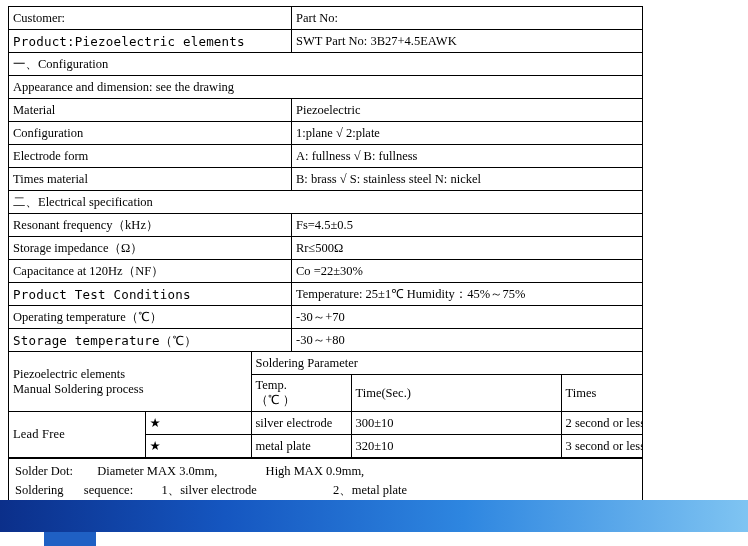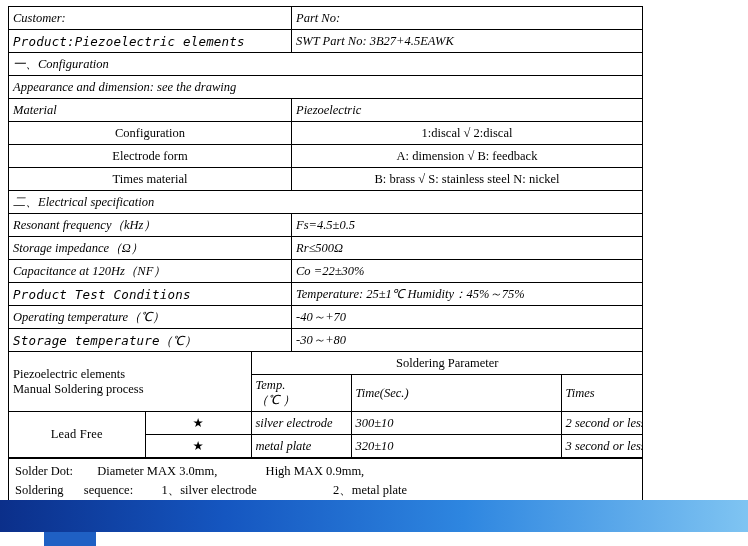--- a/index.html
+++ b/index.html
@@ -36,22 +36,22 @@
     font-size: 12.5px;
     white-space: nowrap;
     overflow: hidden;
   }
   .mono {
     font-family: "DejaVu Sans Mono", monospace;
     font-size: 11.5px;
     letter-spacing: 0.2px;
     margin-top: 32px;
   }
-  .ctr { text-align: center; }
-  .lft { text-align: left; font-style: italic; }
+  .ctr { text-align: left; }
+  .lft { text-align: left; }
   .pad-l { padding-left: 8px; }
   .sec-head {
     font-size: 12.5px;
     padding-left: 6px;
     margin-top: 40px;
   }
   .nested {
     border-collapse: collapse;
     table-layout: fixed;
     width: 100%;
@@ -135,26 +135,26 @@
       <td class="lft" colspan="4">Appearance and dimension: see the drawing</td>
     </tr>
 
     <tr>
       <td class="lft" colspan="1">Material</td>
       <td class="lft" colspan="3">Piezoelectric</td>
     </tr>
 
     <tr>
       <td class="ctr" colspan="1">Configuration</td>
-      <td class="ctr" colspan="3">1:discal √            2:discal</td>
+      <td class="ctr" colspan="3">1:plane √            2:plate</td>
     </tr>
 
     <tr>
       <td class="ctr" colspan="1">Electrode form</td>
-      <td class="ctr" colspan="3">A:   dimension √      B:   feedback</td>
+      <td class="ctr" colspan="3">A:   fullness √      B:   fullness</td>
     </tr>
 
     <tr>
       <td class="ctr" colspan="1">Times material</td>
       <td class="ctr" colspan="3">B:   brass √  S:   stainless steel    N:   nickel</td>
     </tr>
 
     <tr>
       <td class="lft sec-head" colspan="4">二、Electrical specification</td>
     </tr>
@@ -174,21 +174,21 @@
       <td class="lft" colspan="3">Co  =22±30%</td>
     </tr>
 
     <tr>
       <td class="lft pad-l mono" colspan="1">Product  Test  Conditions</td>
       <td class="lft" colspan="3">Temperature: 25±1℃  Humidity：45%～75%</td>
     </tr>
 
     <tr>
       <td class="lft pad-l" colspan="1">Operating temperature（℃）</td>
-      <td class="lft" colspan="3">-40～+70</td>
+      <td class="lft" colspan="3">-30～+70</td>
     </tr>
 
     <tr>
       <td class="lft pad-l mono" colspan="1">Storage temperature（℃）</td>
       <td class="lft" colspan="3">-30～+80</td>
     </tr>
 
     <tr>
       <td class="cellpad" colspan="4">
         <table class="nested">

